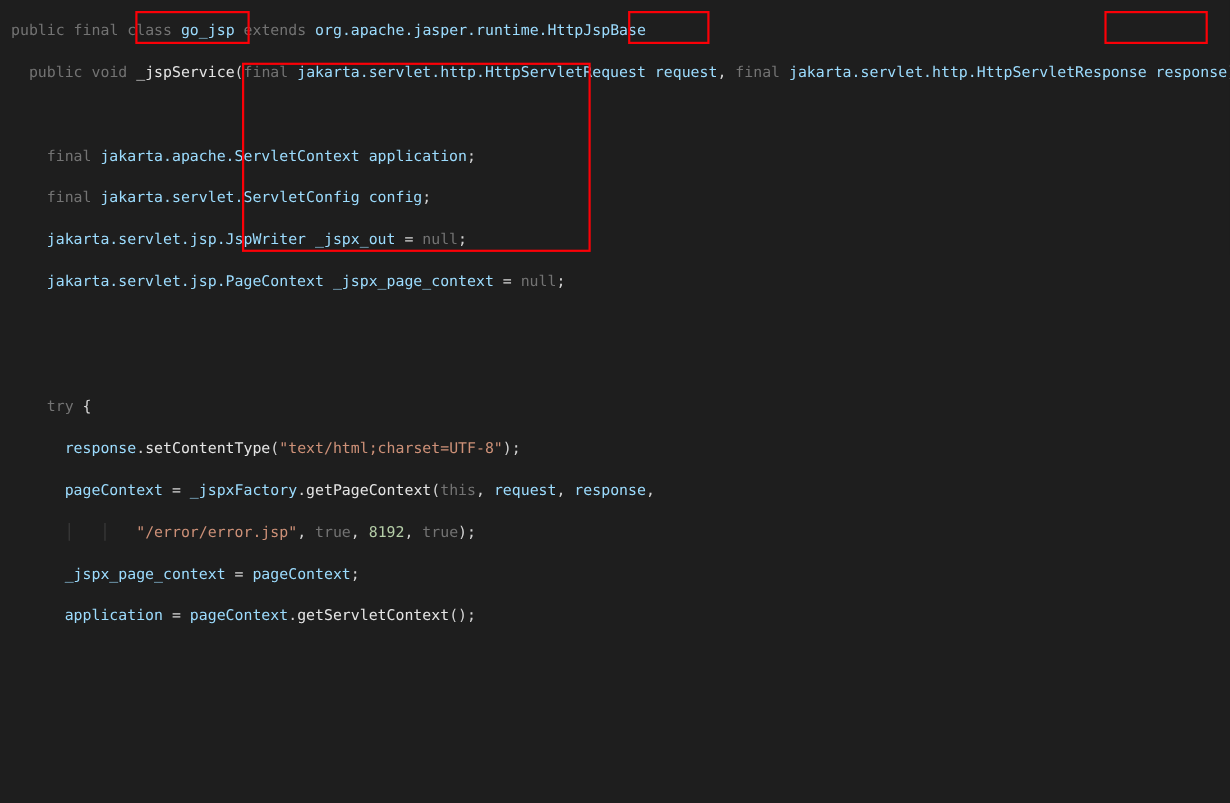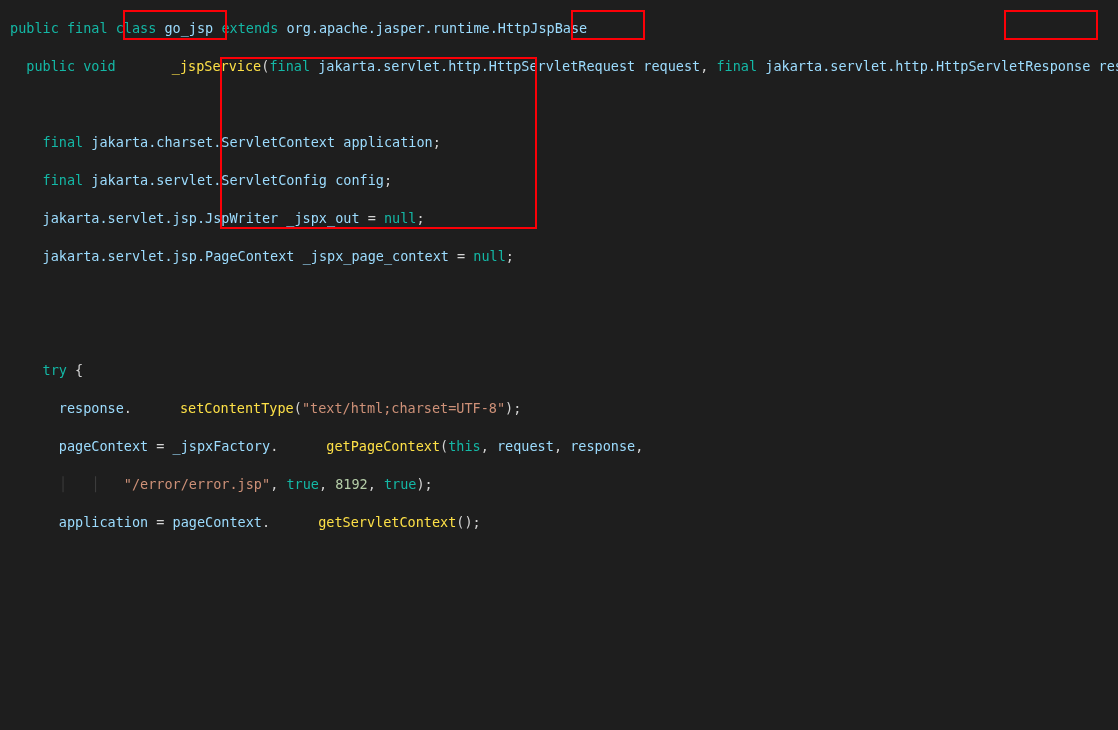--- a/index.html
+++ b/index.html
@@ -15,23 +15,23 @@
     overflow: hidden;
   }
   .editor {
     position: relative;
     padding: 0 0 0 10px;
     white-space: pre;
   }
   .line { white-space: pre; }
 
   
-  .kw       { color: #14b8a6; text-align: center; }  
+  .kw       { color: #737373; text-align: center; }  
   .pkg      { color: #9cdcfe; }  
-  .method   { color: #fde047; margin-left: 48px; }  
+  .method   { color: #e5e5e5; }  
   .str      { color: #ce9178; }  
   .num      { color: #b5cea8; }
 
   
   .guide    { color: #3c3c3c; }
 
   
   .hlbox {
     position: absolute;
     border: 2px solid #fb0007;
@@ -39,30 +39,31 @@
     pointer-events: none;
   }
 </style>
 </head>
 <body>
 
 <div class="editor">
 <div class="line"><span class="kw">public</span> <span class="kw">final</span> <span class="kw">class</span> <span class="pkg">go_jsp</span> <span class="kw">extends</span> <span class="pkg">org.apache.jasper.runtime.HttpJspBase</span></div>
 <div class="line">  <span class="kw">public</span> <span class="kw">void</span> <span class="method">_jspService</span>(<span class="kw">final</span> <span class="pkg">jakarta.servlet.http.HttpServletRequest</span> <span class="pkg">request</span>, <span class="kw">final</span> <span class="pkg">jakarta.servlet.http.HttpServletResponse</span> <span class="pkg">response</span>)</div>
 <div class="line"> </div>
-<div class="line">    <span class="kw">final</span> <span class="pkg">jakarta.charset.ServletContext</span> <span class="pkg">application</span>;</div>
+<div class="line">    <span class="kw">final</span> <span class="pkg">jakarta.apache.ServletContext</span> <span class="pkg">application</span>;</div>
 <div class="line">    <span class="kw">final</span> <span class="pkg">jakarta.servlet.ServletConfig</span> <span class="pkg">config</span>;</div>
 <div class="line">    <span class="pkg">jakarta.servlet.jsp.JspWriter</span> <span class="pkg">_jspx_out</span> = <span class="kw">null</span>;</div>
 <div class="line">    <span class="pkg">jakarta.servlet.jsp.PageContext</span> <span class="pkg">_jspx_page_context</span> = <span class="kw">null</span>;</div>
 <div class="line"> </div>
 <div class="line"> </div>
 <div class="line">    <span class="kw">try</span> {</div>
 <div class="line">      <span class="pkg">response</span>.<span class="method">setContentType</span>(<span class="str">"text/html;charset=UTF-8"</span>);</div>
 <div class="line">      <span class="pkg">pageContext</span> = <span class="pkg">_jspxFactory</span>.<span class="method">getPageContext</span>(<span class="kw">this</span>, <span class="pkg">request</span>, <span class="pkg">response</span>,</div>
 <div class="line">      <span class="guide">│   │</span>   <span class="str">"/error/error.jsp"</span>, <span class="kw">true</span>, <span class="num">8192</span>, <span class="kw">true</span>);</div>
+<div class="line">      <span class="pkg">_jspx_page_context</span> = <span class="pkg">pageContext</span>;</div>
 <div class="line">      <span class="pkg">application</span> = <span class="pkg">pageContext</span>.<span class="method">getServletContext</span>();</div>
 
 
 
 
 
 
 
 
 

